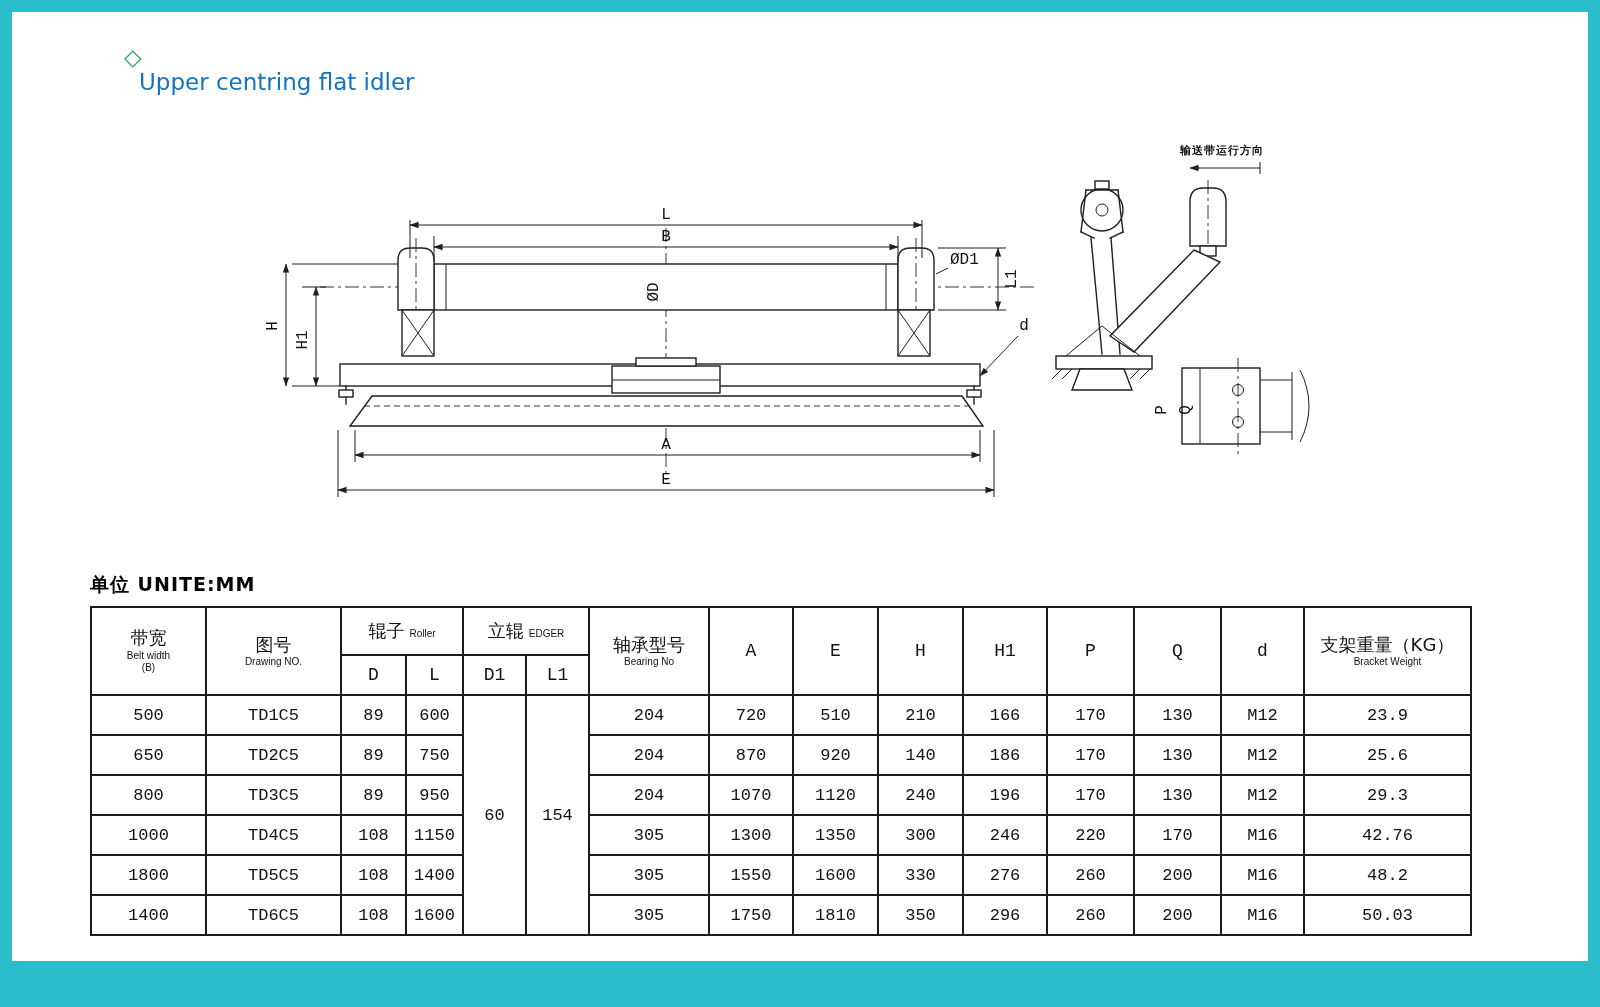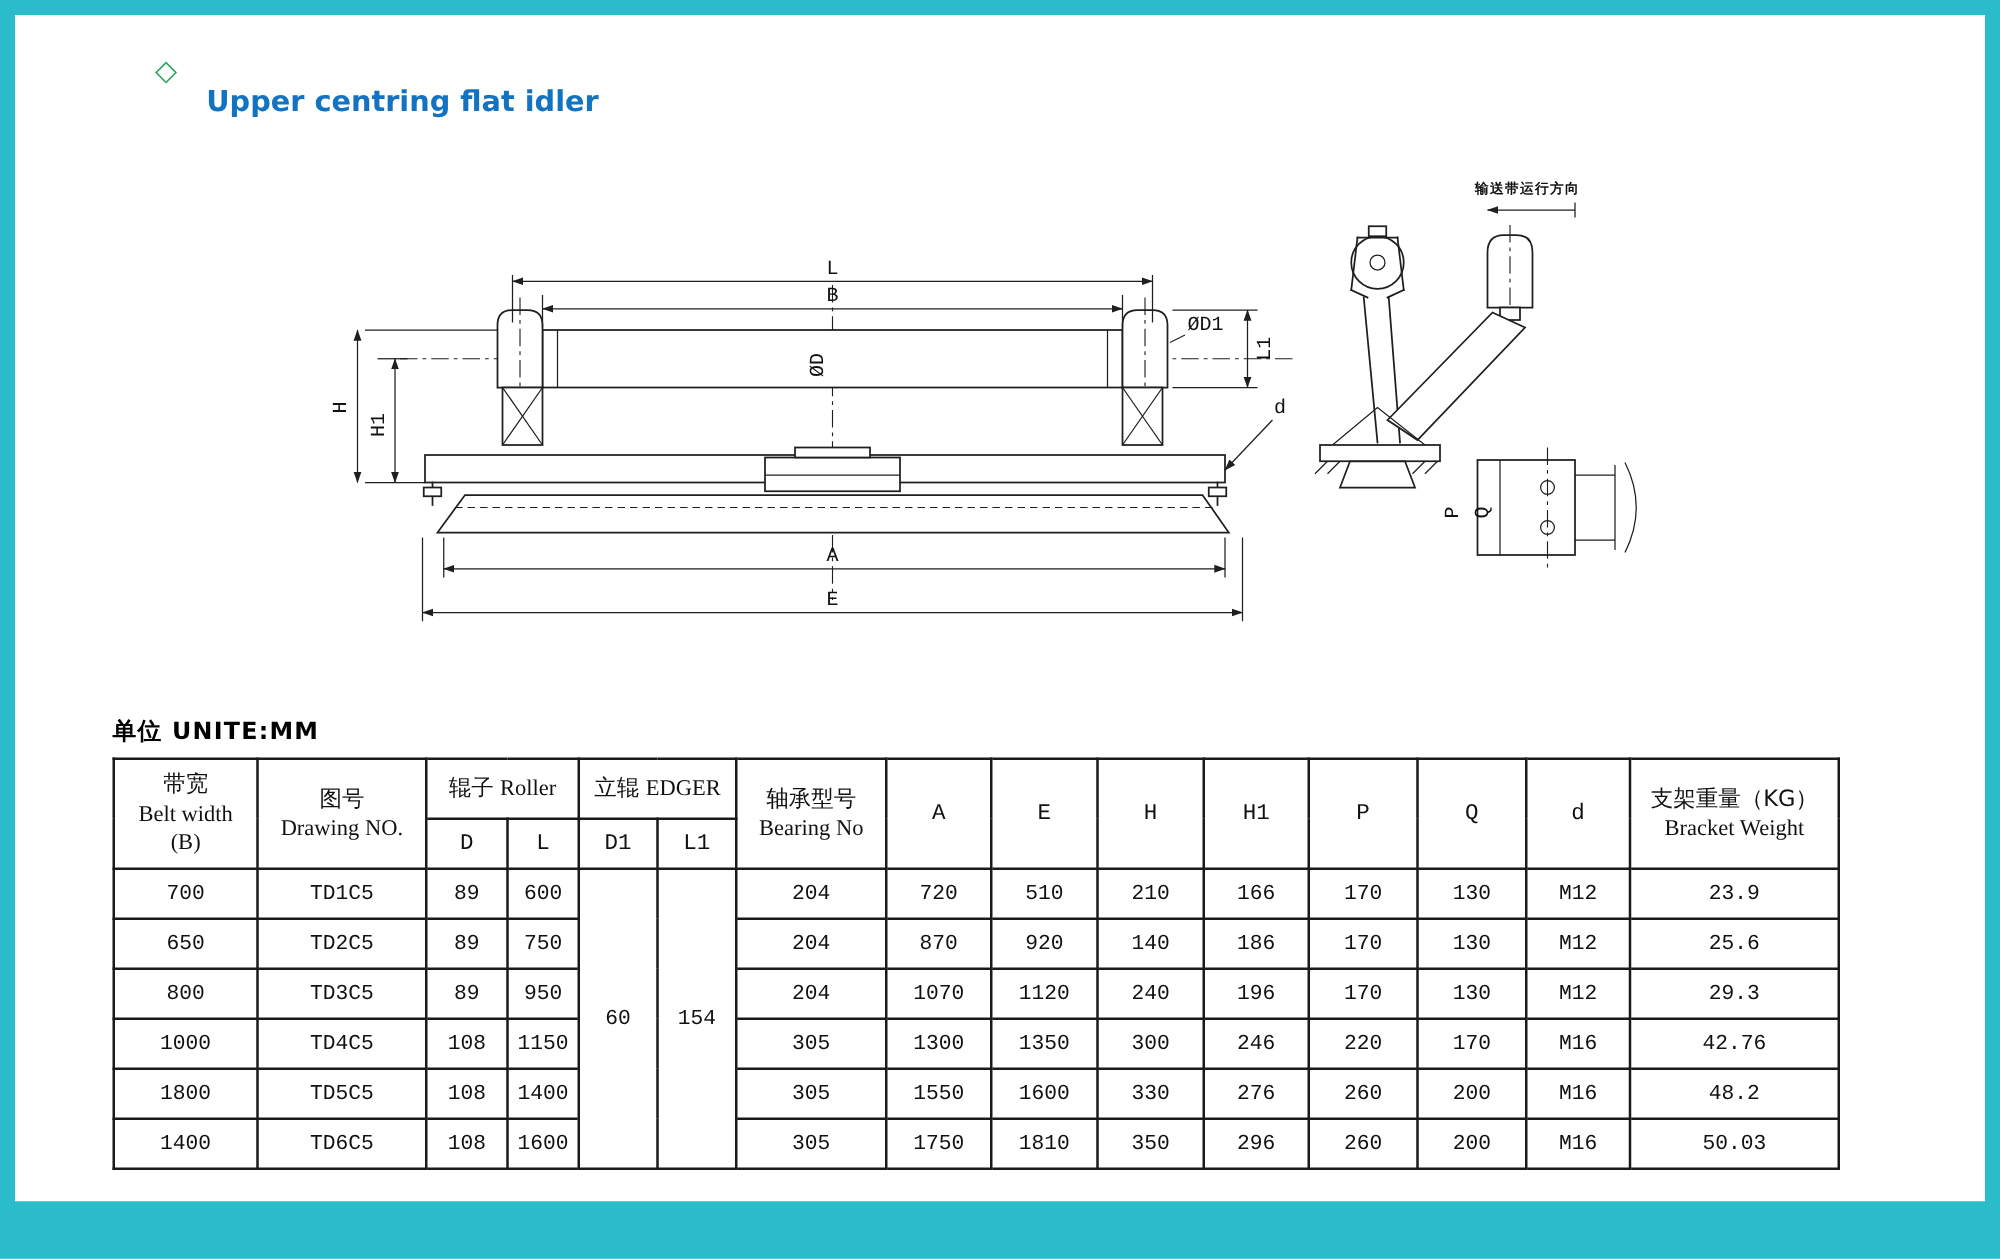--- a/index.html
+++ b/index.html
@@ -10,21 +10,21 @@
   }
   .page{
     position:absolute;left:12px;top:12px;right:12px;bottom:46px;
     background:#ffffff;
   }
   
   .title-block{position:absolute;left:112px;top:34px;color:#1373c0;}
   .title-row{display:flex;align-items:center;}
   .diamond{color:#2ea05c;font-size:23px;margin-right:8px;line-height:1;}
   .title-zh{font-size:27px;font-weight:bold;letter-spacing:7px;line-height:1.15;}
-  .title-en{font-size:23px;font-weight:bold;margin-left:41px;margin-top:1px;line-height:1.1;}
+  .title-en{font-size:23px;font-weight:normal;margin-left:15px;margin-top:1px;line-height:1.1;}
   
   .unit-label{
     position:absolute;left:78px;top:560px;font-size:19px;color:#000000;
     font-weight:bold;letter-spacing:1px;
   }
   
   .drawing{position:absolute;left:138px;top:116px;}
   .d-ln{stroke:#1f1f1f;stroke-width:1.4;fill:none;stroke-linecap:square;}
   .d-thin{stroke:#1f1f1f;stroke-width:1;fill:none;}
   .d-fill{fill:#ffffff;stroke:#1f1f1f;stroke-width:1.4;}
@@ -35,21 +35,21 @@
   
   table.spec{
     position:absolute;left:78px;top:594px;width:1380px;
     border-collapse:collapse;table-layout:fixed;color:#111;border-radius:16px;
   }
   table.spec th, table.spec td{
     border:2px solid #1a1a1a;text-align:center;vertical-align:middle;padding:0;
   }
   table.spec th{font-weight:normal;}
   .hdr-zh{font-size:18px;line-height:1.25;font-family:"DejaVu Sans", sans-serif;}
-  .hdr-en{font-size:18px;line-height:1.25;font-family:Liberation Serif, serif;}
+  .hdr-en{font-size:10px;line-height:1.25;font-family:Liberation Sans, sans-serif;}
   .hdr-letter{font-size:18px;font-family:"Liberation Mono", monospace;}
   table.spec thead tr:nth-child(1) th{height:46px;}
   table.spec thead tr:nth-child(2) th{height:38px;}
   table.spec tbody td{
     height:38px;font-size:17px;font-family:"Liberation Mono", monospace;
   }
   .inline-hdr .hdr-zh,.inline-hdr .hdr-en{display:inline;}
 </style>
 </head>
 <body>
@@ -269,21 +269,21 @@
       </tr>
       <tr>
         <th class="hdr-letter">D</th>
         <th class="hdr-letter">L</th>
         <th class="hdr-letter">D1</th>
         <th class="hdr-letter">L1</th>
       </tr>
     </thead>
     <tbody>
       <tr>
-        <td>700</td>
+        <td>500</td>
         <td>TD1C5</td>
         <td>89</td>
         <td>600</td>
         <td rowspan="6">60</td>
         <td rowspan="6">154</td>
         <td>204</td>
         <td>720</td>
         <td>510</td>
         <td>210</td>
         <td>166</td>

